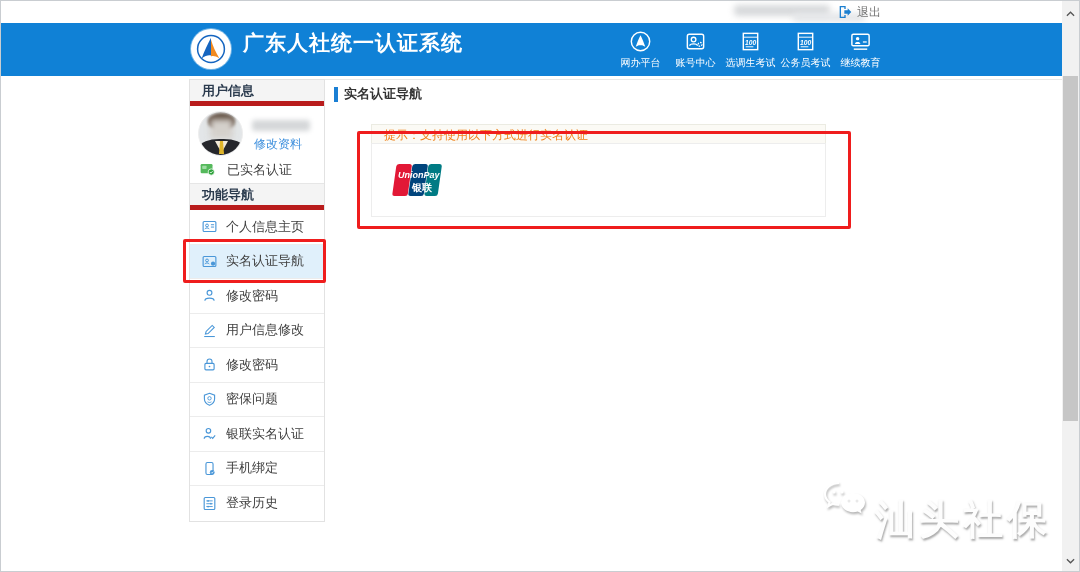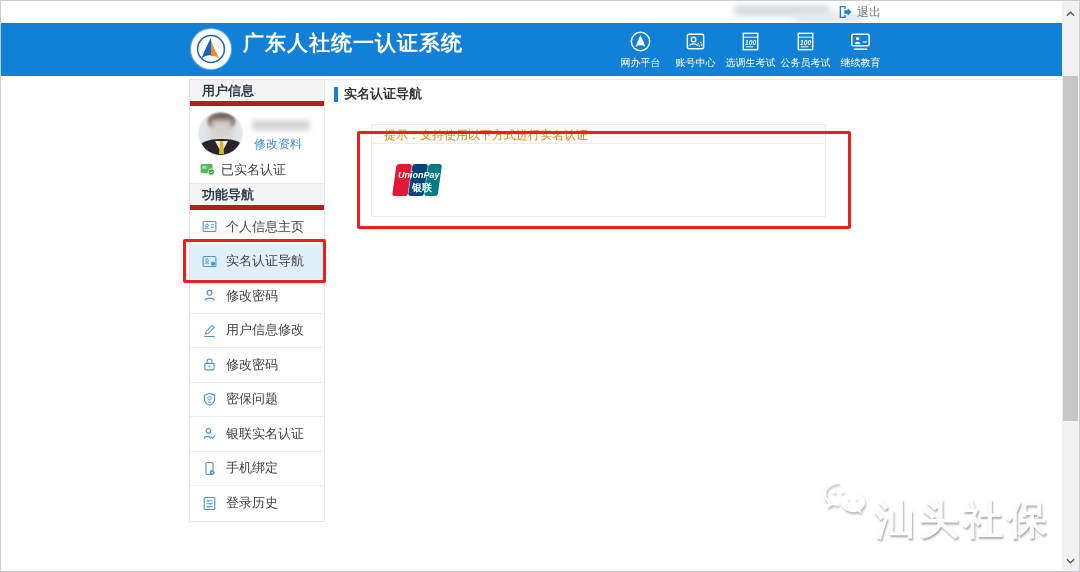--- a/index.html
+++ b/index.html
@@ -40,21 +40,21 @@
   .usercard { position:relative; height:50px; border-bottom:0; padding:5px 0 0 8px; }
   .avatar { position:relative; width:45px; height:45px; border-radius:50%; overflow:hidden; background:#e3e6e8; border:1px solid #eee; }
   .av-hair { position:absolute; top:1px; left:9px; width:27px; height:16px; background:#5d4a3c; border-radius:50% 50% 40% 40%; filter:blur(1.5px); }
   .av-face { position:absolute; top:7px; left:11px; width:23px; height:20px; background:#d4d0cb; filter:blur(3px); }
   .av-body { position:absolute; bottom:-2px; left:1px; width:43px; height:18px; background:#25262b; border-radius:45% 45% 0 0; filter:blur(.6px); }
   .av-shirt { position:absolute; bottom:2px; left:16px; width:13px; height:12px; background:#f2e9d8; clip-path:polygon(0 0,100% 0,50% 100%); }
   .av-tie { position:absolute; bottom:1px; left:20px; width:5px; height:13px; background:#e0b52a; clip-path:polygon(20% 0,80% 0,100% 100%,0 100%); }
   .name-blob { top:14px; left:62px; width:58px; height:11px; background:#d5d7d9; position:absolute; border-radius:3px; filter:blur(2.5px); }
   .edit-link { position:absolute; top:30px; left:64px; font-size:12px; color:#3d8fdd; cursor:pointer; }
   .verified-row { height:28px; display:flex; align-items:center; gap:6px; padding-left:10px; border-bottom:1px solid #e6e6e6; }
-  .verified-row span { font-size:13px; color:#3f3f3f; }
+  .verified-row span { font-size:13px; color:#3f3f3f;margin-left:6px; }
   .menu-item { height:34.5px; display:flex; align-items:center; gap:8px; padding-left:11px; border-bottom:1px solid #ececec; font-size:13px; color:#404040; cursor:pointer; background:#fff; }
   .menu-item:last-child { border-bottom:0;text-align:center; }
   .menu-item.active { background:#e0f0fb; }
   .menu-item svg { flex:0 0 auto; }
 
   
   .main { position:absolute; top:78px; left:324px; width:739px; height:494px; border-top:1px solid #e8e8e8; background:#fff; }
   .page-title-row { position:absolute; top:5px; left:9px; display:flex; align-items:center; gap:6px; }
   .title-accent { width:4px; height:15px; background:#1a7fd4; }
   .page-title { font-size:13px; color:#333; font-weight:bold; }

